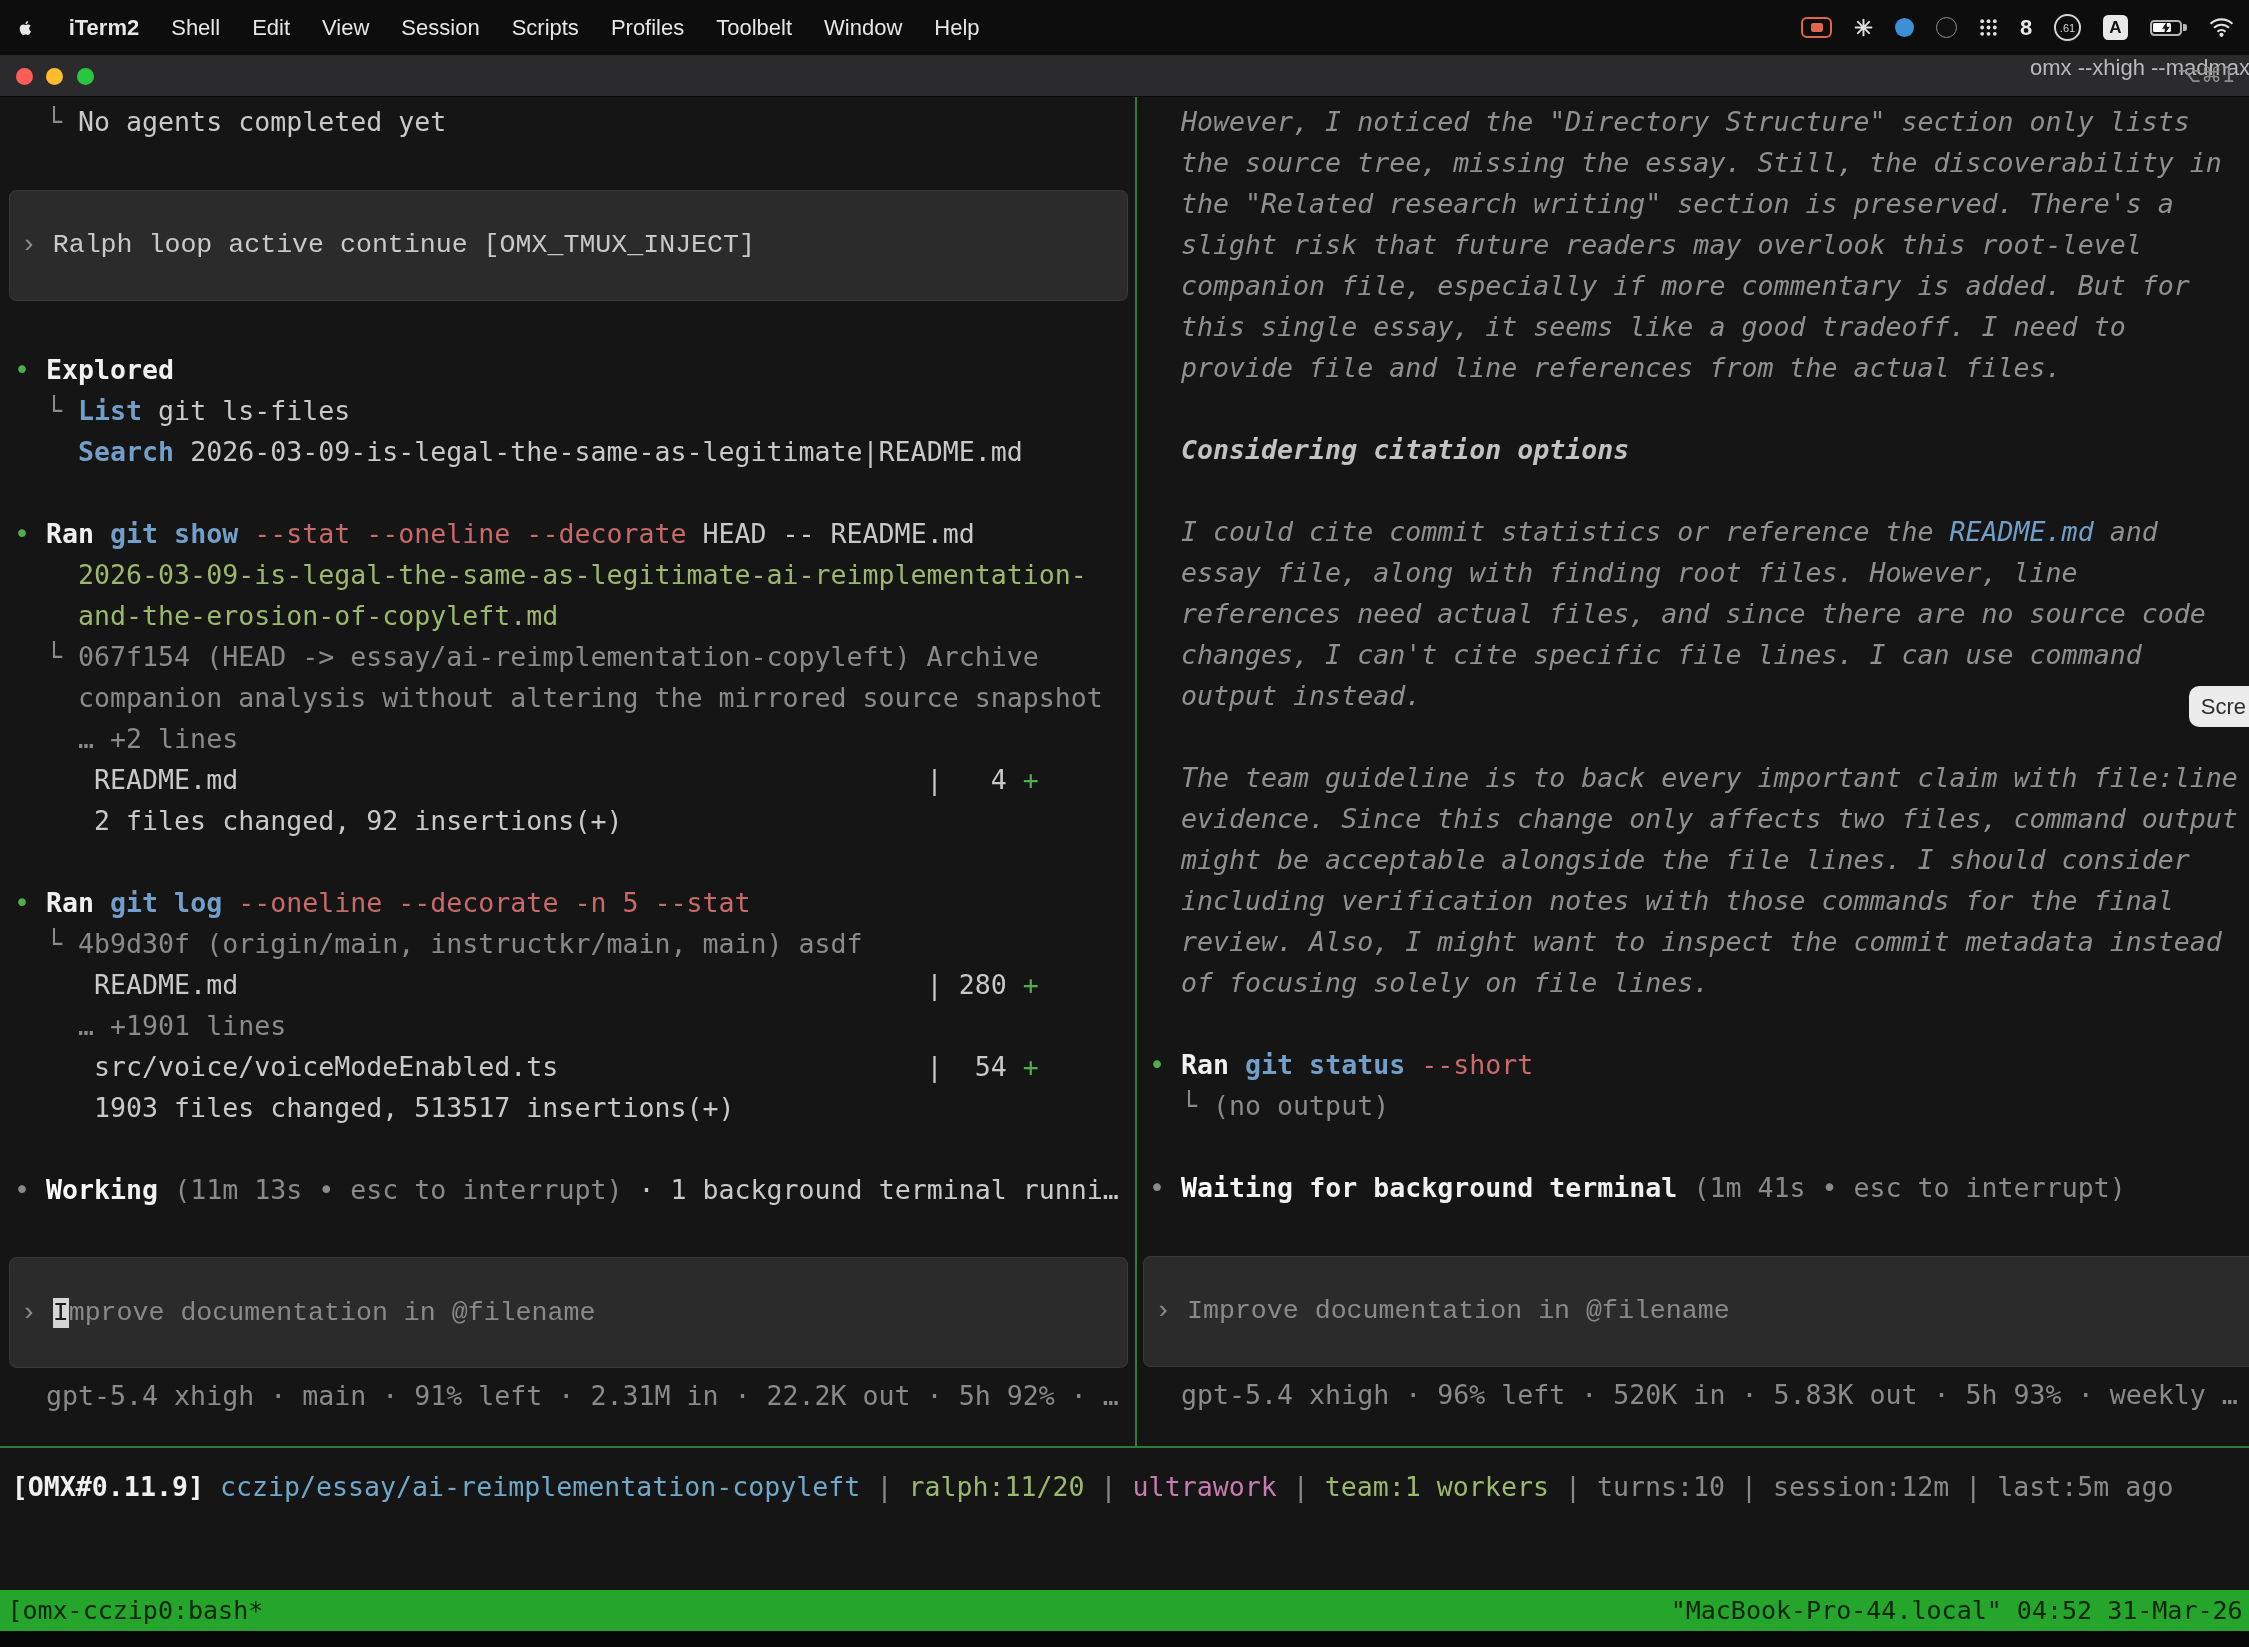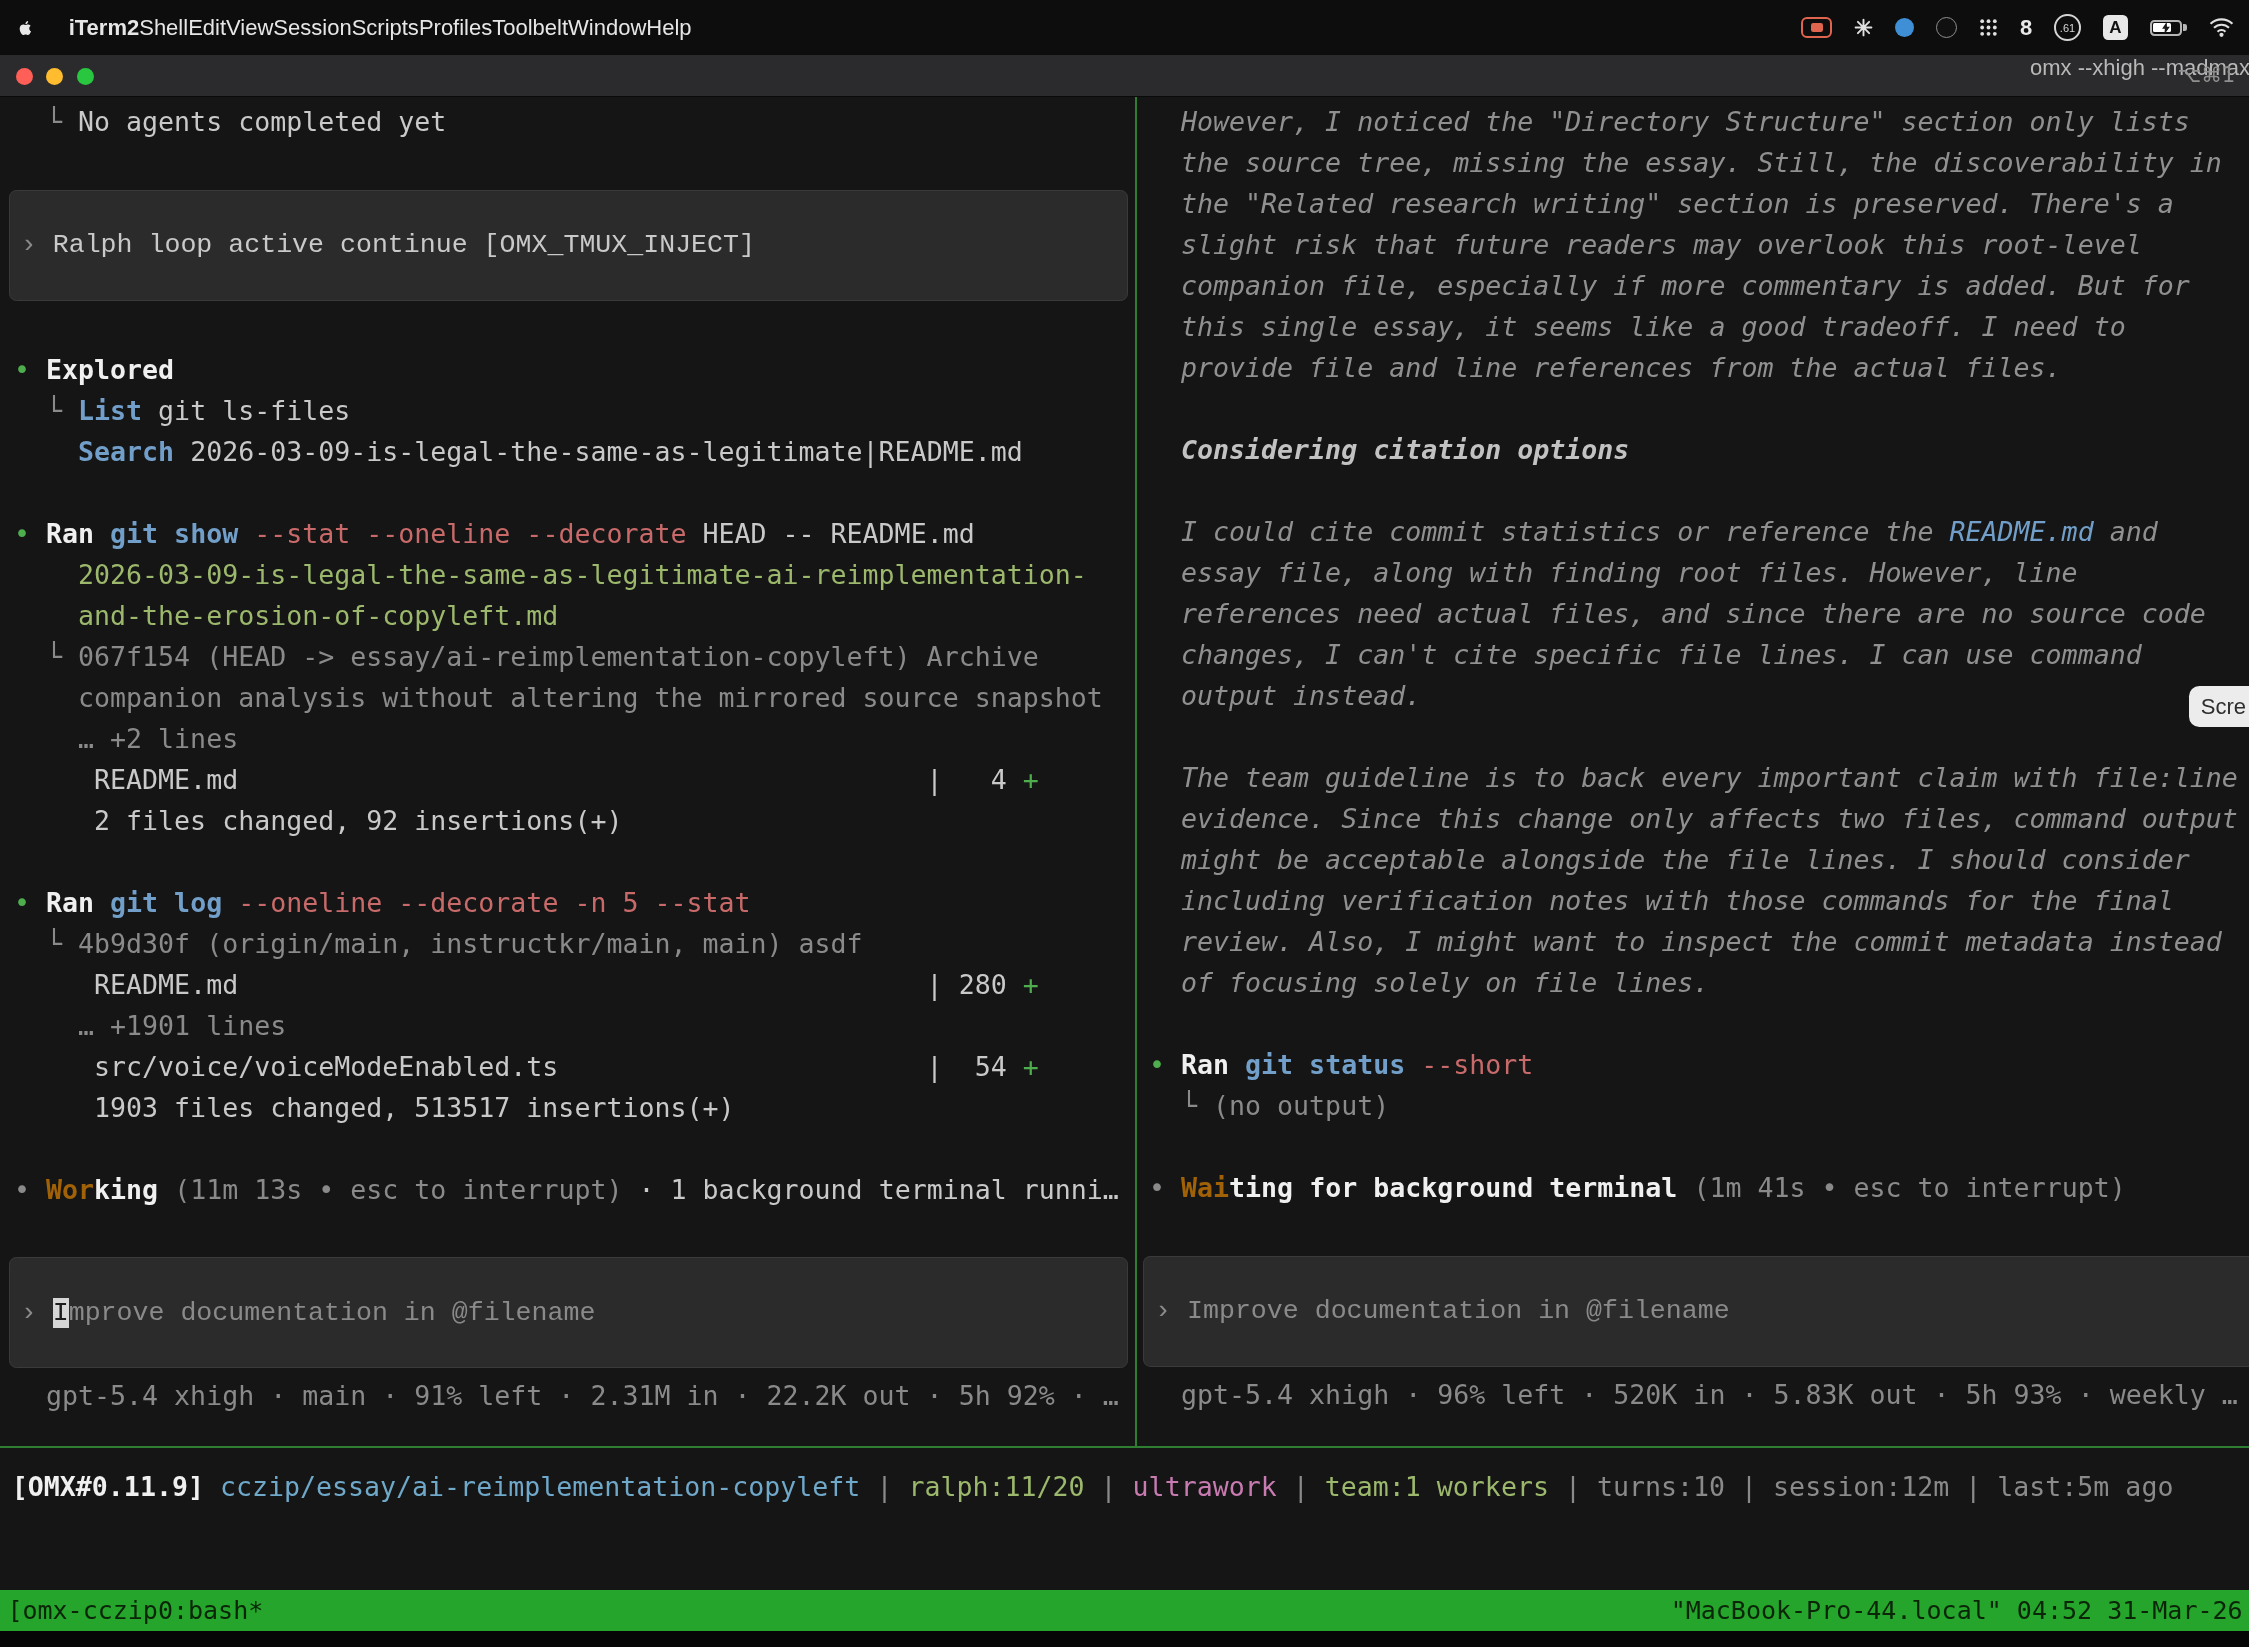--- a/index.html
+++ b/index.html
@@ -51,21 +51,21 @@
   .t-box {
     height:109px; margin:6.6px 7.4px 6.6px -5.2px; background:#2b2b2b;
     border:0.7px solid #3a3a3a; border-radius:7.4px;
     display:flex; align-items:center; padding-left:11px; box-sizing:content-box;font-family:Liberation Mono, monospace;
   }
   #pane-right .t-box { margin-left:-5.9px; margin-right:0; border-right:none; border-radius:7.4px 0 0 7.4px; }
   .t-boxline { white-space:pre; }
 
   .seg-d   { color:#c9c9c9; }
   .seg-dim { color:#8a8a8a; }
-  .seg-dimb{ color:#a16207; font-weight:bold; }
+  .seg-dimb{ color:#ffffff; font-weight:bold; }
   .seg-w   { color:#f0f0f0; font-weight:bold; }
   .seg-g   { color:#9cb86c; }
   .seg-gb  { color:#4eae4e; }
   .seg-b   { color:#729fc9; font-weight:bold; }
   .seg-c   { color:#6fa8c9; }
   .seg-r   { color:#c96a6a; }
   .seg-it  { color:#909090; font-style:italic; }
   .seg-itb { color:#c2c2c2; font-style:italic; font-weight:bold; }
   .seg-itl { color:#729fc9; font-style:italic; }
   .seg-pk  { color:#c77bb0; }
@@ -94,21 +94,21 @@
 </head>
 <body style="--tmux-green: #25a52b; --border-green: #2e7d32;">
 
 <div class="menubar">
   <div class="menu-left">
     <span class="apple">
       <svg viewBox="0 0 24 24" width="19" height="22">
           <path fill="#e8e8e8" d="M16.7 12.6c0-2.2 1.8-3.3 1.9-3.4-1-1.5-2.6-1.7-3.2-1.7-1.4-.1-2.7.8-3.4.8-.7 0-1.8-.8-2.9-.8-1.5 0-2.9.9-3.7 2.2-1.6 2.7-.4 6.8 1.1 9 .7 1.1 1.6 2.3 2.8 2.2 1.1 0 1.5-.7 2.9-.7s1.7.7 2.9.7c1.2 0 2-1.1 2.7-2.2.9-1.2 1.2-2.4 1.2-2.5 0 0-2.3-.9-2.3-3.6zM14.4 5.9c.6-.8 1-1.8.9-2.9-.9 0-1.9.6-2.5 1.3-.6.7-1 1.7-.9 2.8 1 .1 1.9-.5 2.5-1.2z"></path>
         </svg>
     </span>
-    <span id="menu-items" style="display:flex; ">
+    <span id="menu-items" style="display:flex; gap:32px;">
         <span class="menu-item app-name">iTerm2</span>
         <span class="menu-item">Shell</span>
         <span class="menu-item">Edit</span>
         <span class="menu-item">View</span>
         <span class="menu-item">Session</span>
         <span class="menu-item">Scripts</span>
         <span class="menu-item">Profiles</span>
         <span class="menu-item">Toolbelt</span>
         <span class="menu-item">Window</span>
         <span class="menu-item">Help</span>

